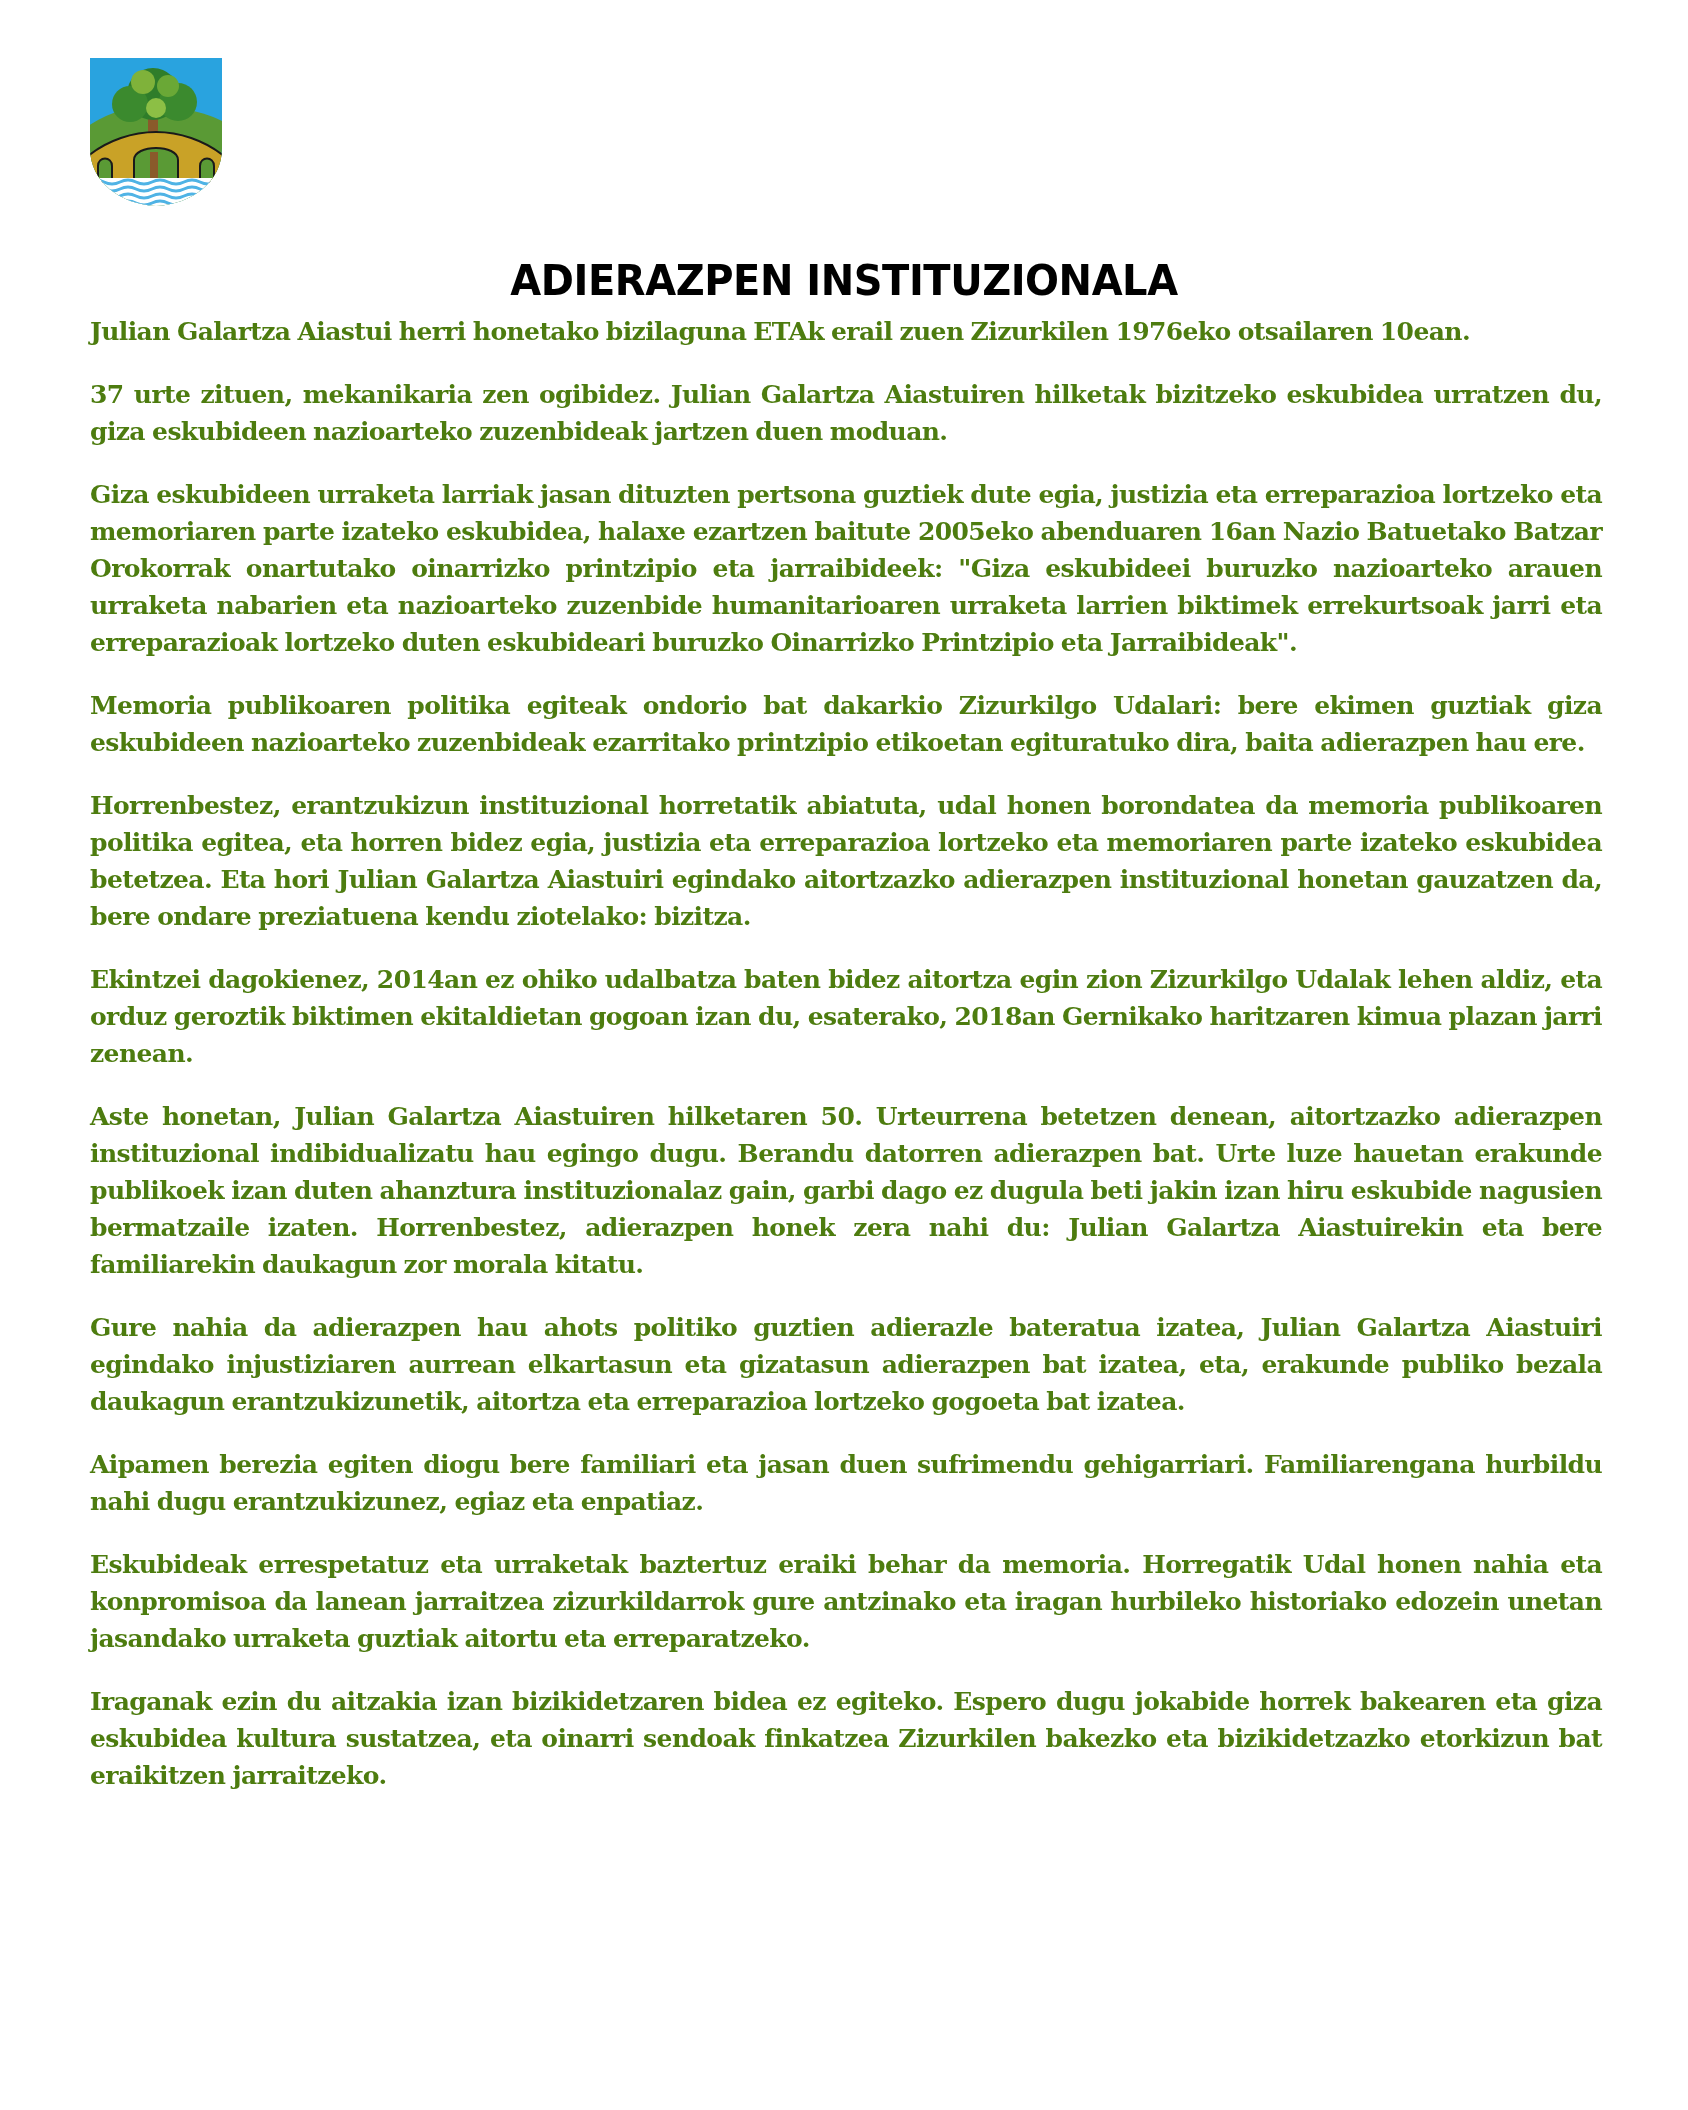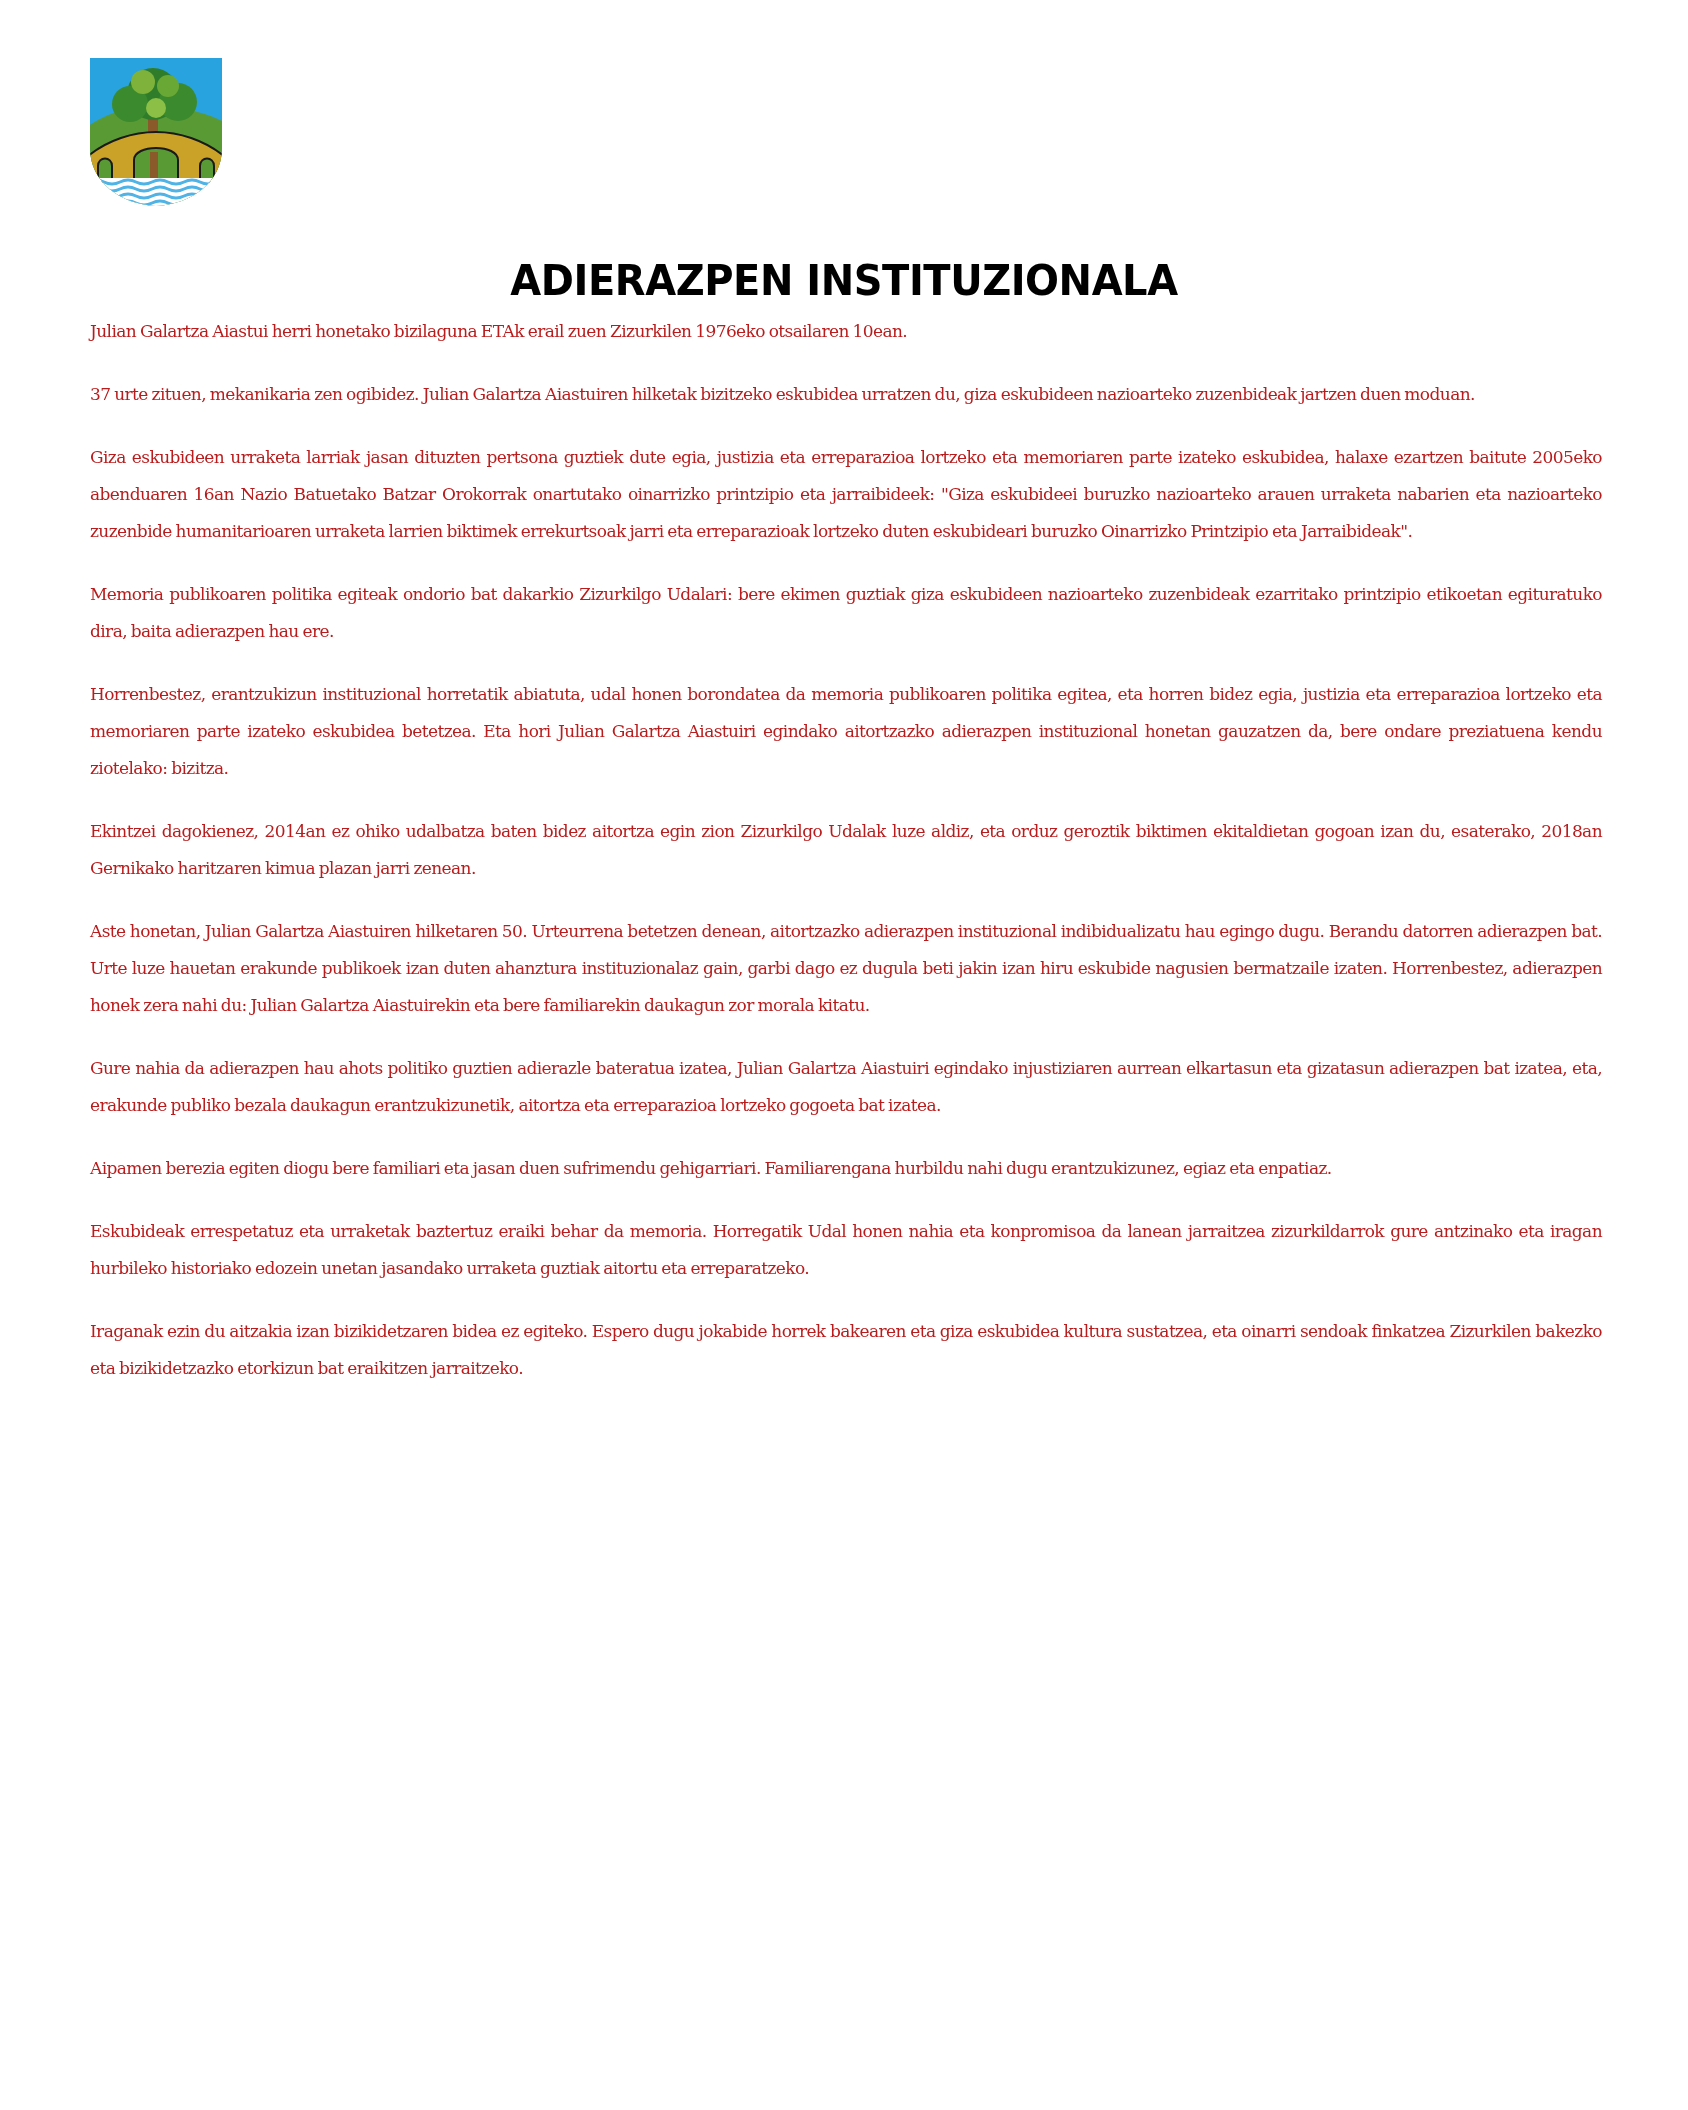--- a/index.html
+++ b/index.html
@@ -36,23 +36,24 @@
       color: #000000;
       transform: scaleX(0.93);
       transform-origin: center;
     }
     .body-text {
       position: absolute;
       left: 90px;
       top: 313px;
       width: 1512px;
       font-family: "DejaVu Serif", serif;
-      font-size: 17px;
+      font-size: 25px;
       line-height: 37px;
-      color: #b91c1c;
+      color: #4d7c0f;
+      font-weight: bold;
     }
     .body-text p {
       margin: 0 0 26px 0;
       text-align: justify;
       letter-spacing: -0.6px;
       word-spacing: -1px;
     }
   </style>
 </head>
 <body>
@@ -89,19 +90,19 @@
 </div>
 
 <h1 class="title">ADIERAZPEN INSTITUZIONALA</h1>
 
 <div class="body-text">
   <p>Julian Galartza Aiastui herri honetako bizilaguna ETAk erail zuen Zizurkilen 1976eko otsailaren 10ean.</p>
   <p>37 urte zituen, mekanikaria zen ogibidez. Julian Galartza Aiastuiren hilketak bizitzeko eskubidea urratzen du, giza eskubideen nazioarteko zuzenbideak jartzen duen moduan.</p>
   <p>Giza eskubideen urraketa larriak jasan dituzten pertsona guztiek dute egia, justizia eta erreparazioa lortzeko eta memoriaren parte izateko eskubidea, halaxe ezartzen baitute 2005eko abenduaren 16an Nazio Batuetako Batzar Orokorrak onartutako oinarrizko printzipio eta jarraibideek: "Giza eskubideei buruzko nazioarteko arauen urraketa nabarien eta nazioarteko zuzenbide humanitarioaren urraketa larrien biktimek errekurtsoak jarri eta erreparazioak lortzeko duten eskubideari buruzko Oinarrizko Printzipio eta Jarraibideak".</p>
   <p>Memoria publikoaren politika egiteak ondorio bat dakarkio Zizurkilgo Udalari: bere ekimen guztiak giza eskubideen nazioarteko zuzenbideak ezarritako printzipio etikoetan egituratuko dira, baita adierazpen hau ere.</p>
   <p>Horrenbestez, erantzukizun instituzional horretatik abiatuta, udal honen borondatea da memoria publikoaren politika egitea, eta horren bidez egia, justizia eta erreparazioa lortzeko eta memoriaren parte izateko eskubidea betetzea. Eta hori Julian Galartza Aiastuiri egindako aitortzazko adierazpen instituzional honetan gauzatzen da, bere ondare preziatuena kendu ziotelako: bizitza.</p>
-  <p>Ekintzei dagokienez, 2014an ez ohiko udalbatza baten bidez aitortza egin zion Zizurkilgo Udalak luze aldiz, eta orduz geroztik biktimen ekitaldietan gogoan izan du, esaterako, 2018an Gernikako haritzaren kimua plazan jarri zenean.</p>
+  <p>Ekintzei dagokienez, 2014an ez ohiko udalbatza baten bidez aitortza egin zion Zizurkilgo Udalak lehen aldiz, eta orduz geroztik biktimen ekitaldietan gogoan izan du, esaterako, 2018an Gernikako haritzaren kimua plazan jarri zenean.</p>
   <p>Aste honetan, Julian Galartza Aiastuiren hilketaren 50. Urteurrena betetzen denean, aitortzazko adierazpen instituzional indibidualizatu hau egingo dugu. Berandu datorren adierazpen bat. Urte luze hauetan erakunde publikoek izan duten ahanztura instituzionalaz gain, garbi dago ez dugula beti jakin izan hiru eskubide nagusien bermatzaile izaten. Horrenbestez, adierazpen honek zera nahi du: Julian Galartza Aiastuirekin eta bere familiarekin daukagun zor morala kitatu.</p>
   <p>Gure nahia da adierazpen hau ahots politiko guztien adierazle bateratua izatea, Julian Galartza Aiastuiri egindako injustiziaren aurrean elkartasun eta gizatasun adierazpen bat izatea, eta, erakunde publiko bezala daukagun erantzukizunetik, aitortza eta erreparazioa lortzeko gogoeta bat izatea.</p>
   <p>Aipamen berezia egiten diogu bere familiari eta jasan duen sufrimendu gehigarriari. Familiarengana hurbildu nahi dugu erantzukizunez, egiaz eta enpatiaz.</p>
   <p>Eskubideak errespetatuz eta urraketak baztertuz eraiki behar da memoria. Horregatik Udal honen nahia eta konpromisoa da lanean jarraitzea zizurkildarrok gure antzinako eta iragan hurbileko historiako edozein unetan jasandako urraketa guztiak aitortu eta erreparatzeko.</p>
   <p>Iraganak ezin du aitzakia izan bizikidetzaren bidea ez egiteko. Espero dugu jokabide horrek bakearen eta giza eskubidea kultura sustatzea, eta oinarri sendoak finkatzea Zizurkilen bakezko eta bizikidetzazko etorkizun bat eraikitzen jarraitzeko.</p>
 </div>
 
 </body></html>

